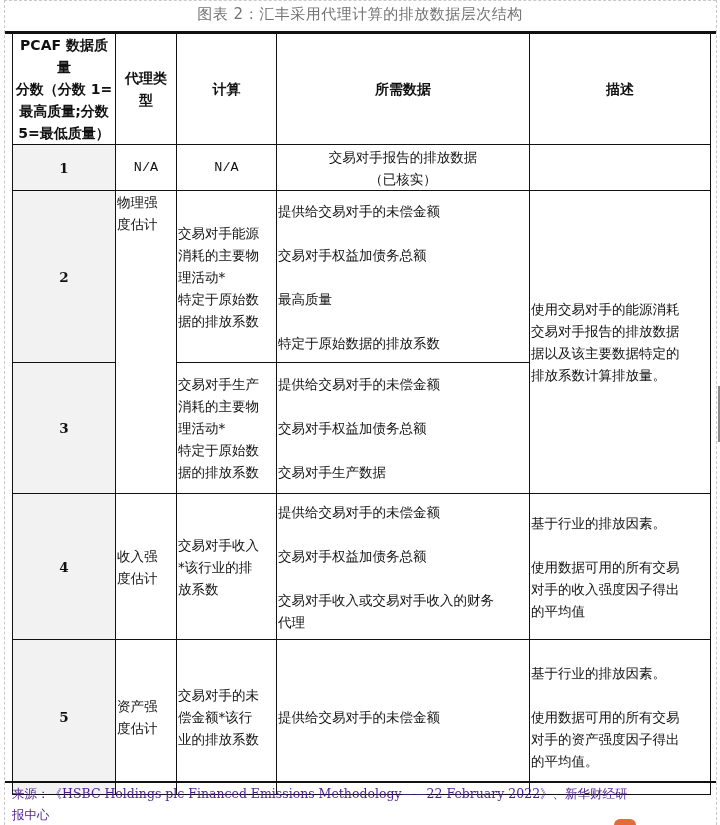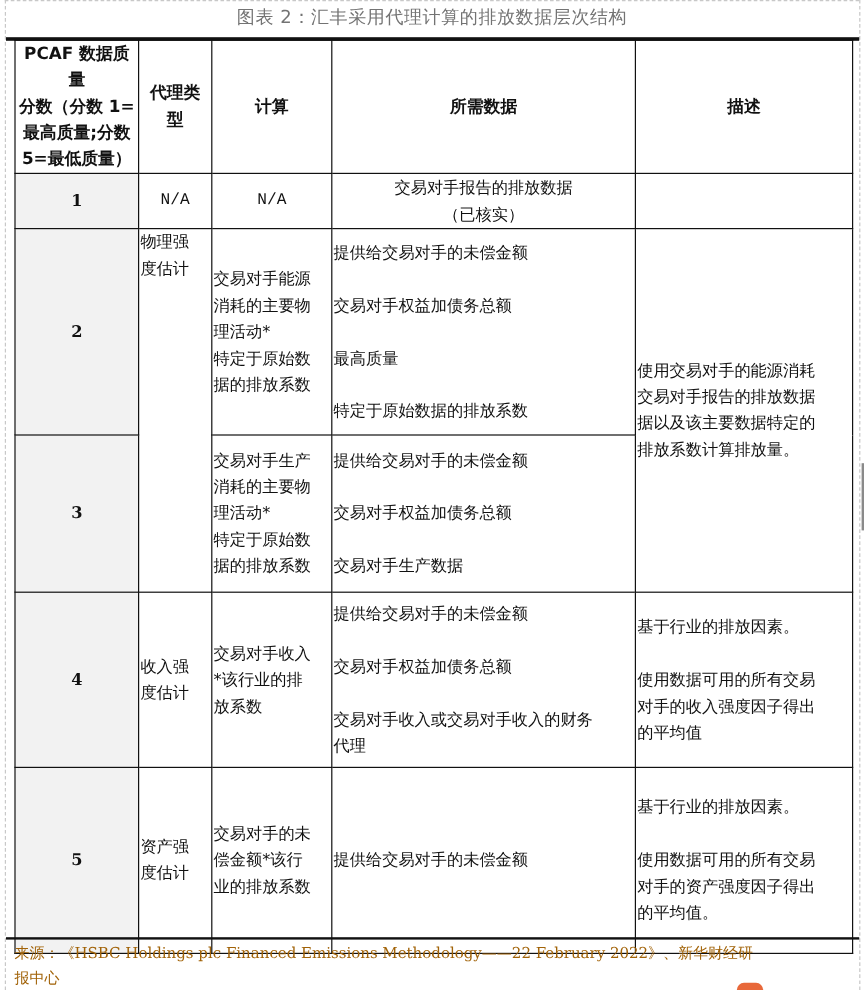--- a/index.html
+++ b/index.html
@@ -20,21 +20,21 @@
   th.col-score { text-align: left; font-size: 13.5px; line-height: 21.5px; padding-left: 2px; }
   td.score { background: #f2f2f2; text-align: center; font-weight: bold; font-size: 14px; font-family: "DejaVu Serif", serif; }
   td.na { text-align: center; font-family: Liberation Mono, monospace; font-size: 14px; }
   td.center { text-align: center; }
   .para { display: block; }
   .gap { height: 22px; }
   .cell-lines span { display: block; }
 
   .bottom-rule { position: absolute; left: 5px; top: 781px; width: 711px; height: 2px; background: #111; }
   .source { position: absolute; left: 12px; top: 783px; width: 700px; font-family: "DejaVu Serif", serif;
-            font-size: 12.5px; line-height: 21px; color: #a16207; }
+            font-size: 12.5px; line-height: 21px; color: #4c1d95; }
 
   .scroll-thumb { position: absolute; left: 718px; top: 386px; width: 2px; height: 56px; background: #8a8a8a; }
   .logo-mark { position: absolute; left: 614px; top: 819px; width: 22px; height: 6px; background: #e8683a; border-radius: 6px 6px 0 0; }
 </style>
 </head>
 <body>
 
 <div class="frame-top"></div>
 <div class="frame-left"></div>
 <div class="frame-right"></div>

